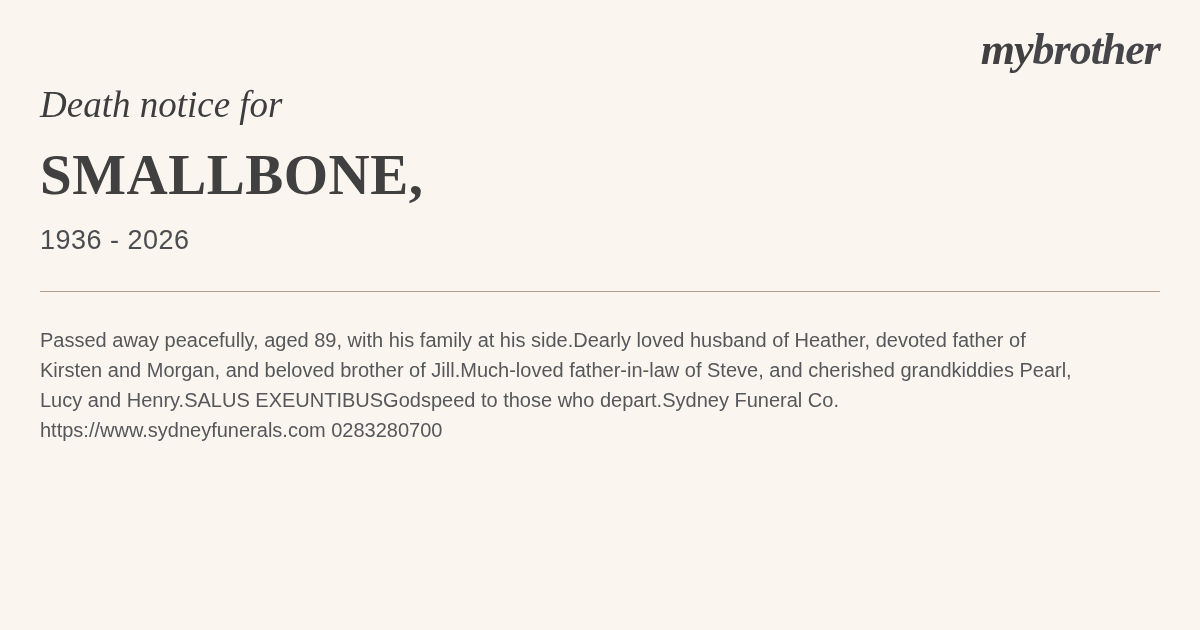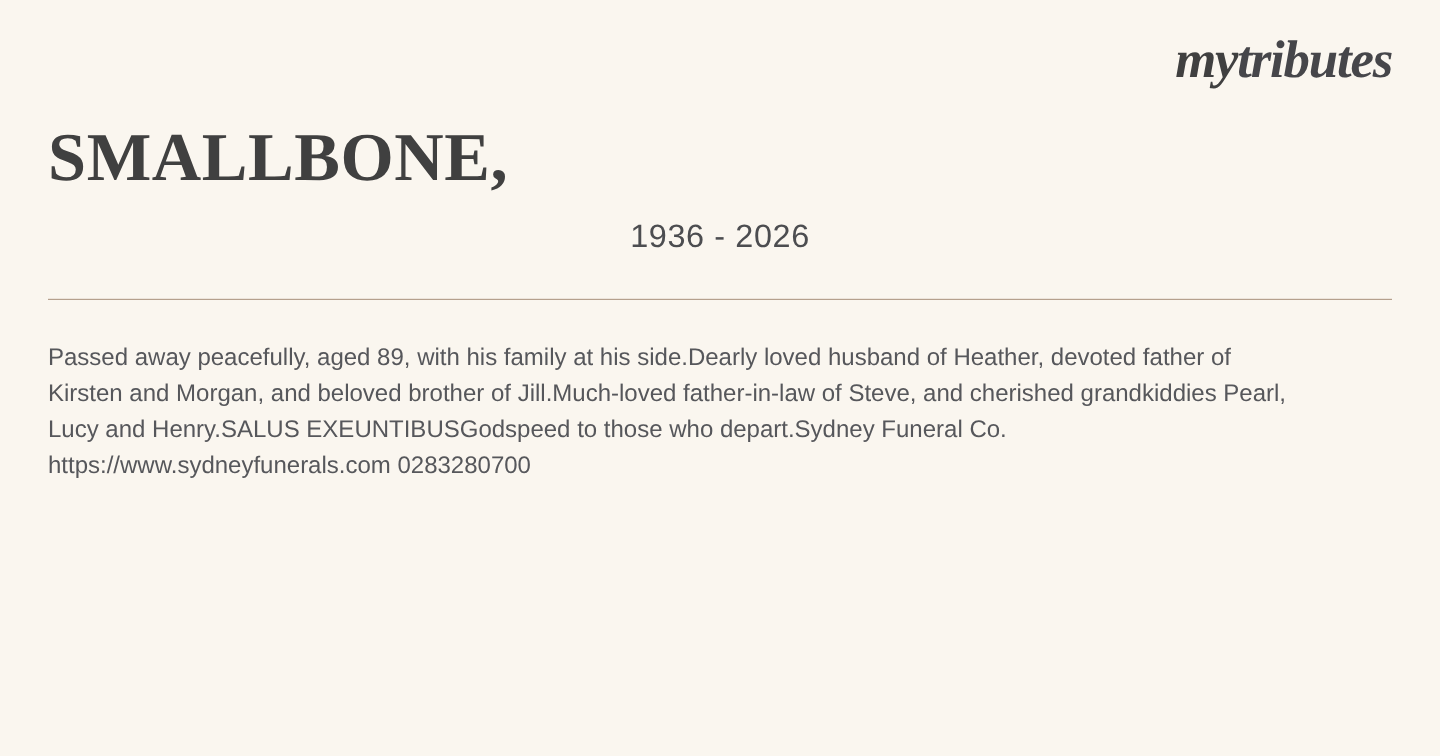--- a/index.html
+++ b/index.html
@@ -51,21 +51,20 @@
     color: #404040;
     letter-spacing: 0.5px;
   }
   .name .name-line { display: block; }
   .dates {
     margin-top: 15px;
     font-size: 27px;
     line-height: 1.2;
     color: #4C4D50;
     letter-spacing: 0.5px;
-    text-align: center;
   }
   .divider {
     border: none;
     border-top: 1px solid #B5A08D;
     margin: 35px 0 0 0;
     width: 1120px;
   }
   .body-text {
     margin: 33px 0 12px 0;
     max-width: 1050px;
@@ -73,25 +72,26 @@
     line-height: 30px;
     color: #56575B;
   }
 </style>
 </head>
 <body>
 
 <div class="page">
 
   <div class="logo">
-    <span class="logo-my">my</span><span class="logo-tributes">tributes</span>
+    <span class="logo-my">my</span><span class="logo-tributes">brother</span>
   </div>
 
   <div class="content">
 
+    <div class="eyebrow">Death notice for</div>
 
     <h1 class="name">
       <span class="name-line">SMALLBONE,</span>
     </h1>
 
     <div class="dates">1936 - 2026</div>
 
     <hr class="divider">
 
     <p class="body-text">Passed away peacefully, aged 89, with his family at his side.Dearly loved husband of Heather, devoted father of Kirsten and Morgan, and beloved brother of Jill.Much-loved father-in-law of Steve, and cherished grandkiddies Pearl, Lucy and Henry.SALUS EXEUNTIBUSGodspeed to those who depart.Sydney Funeral Co. https://www.sydneyfunerals.com 0283280700</p>

